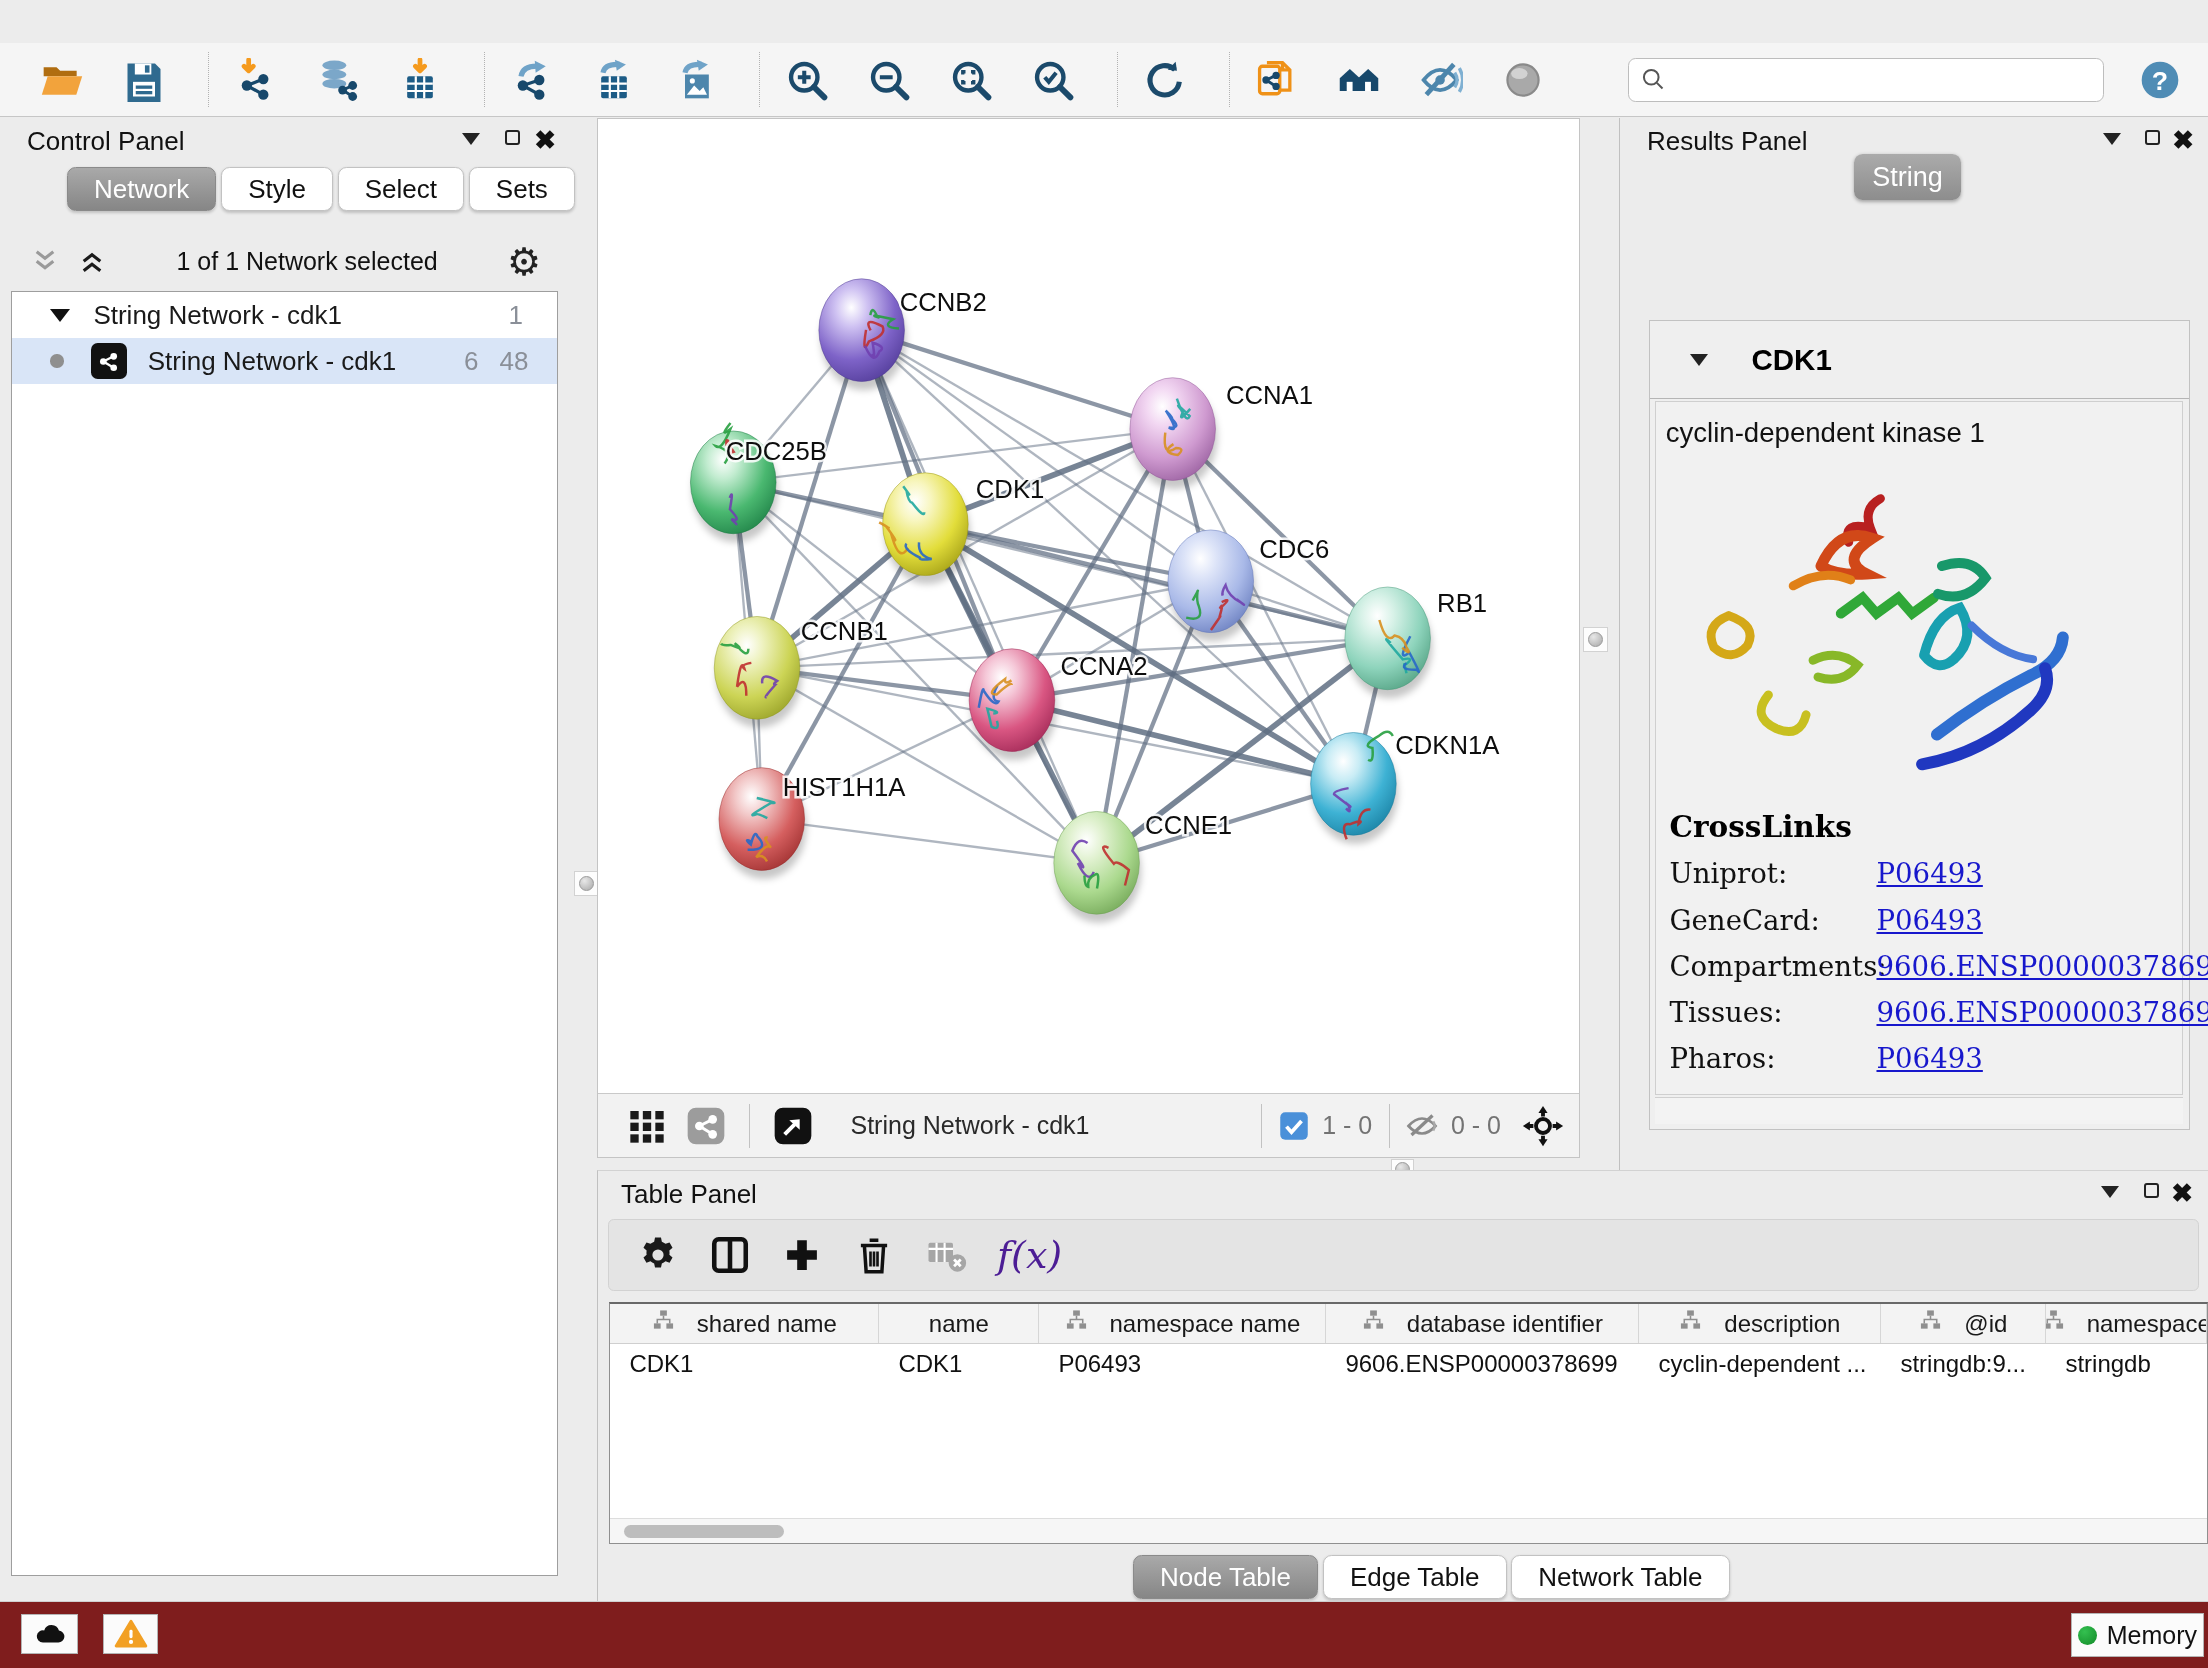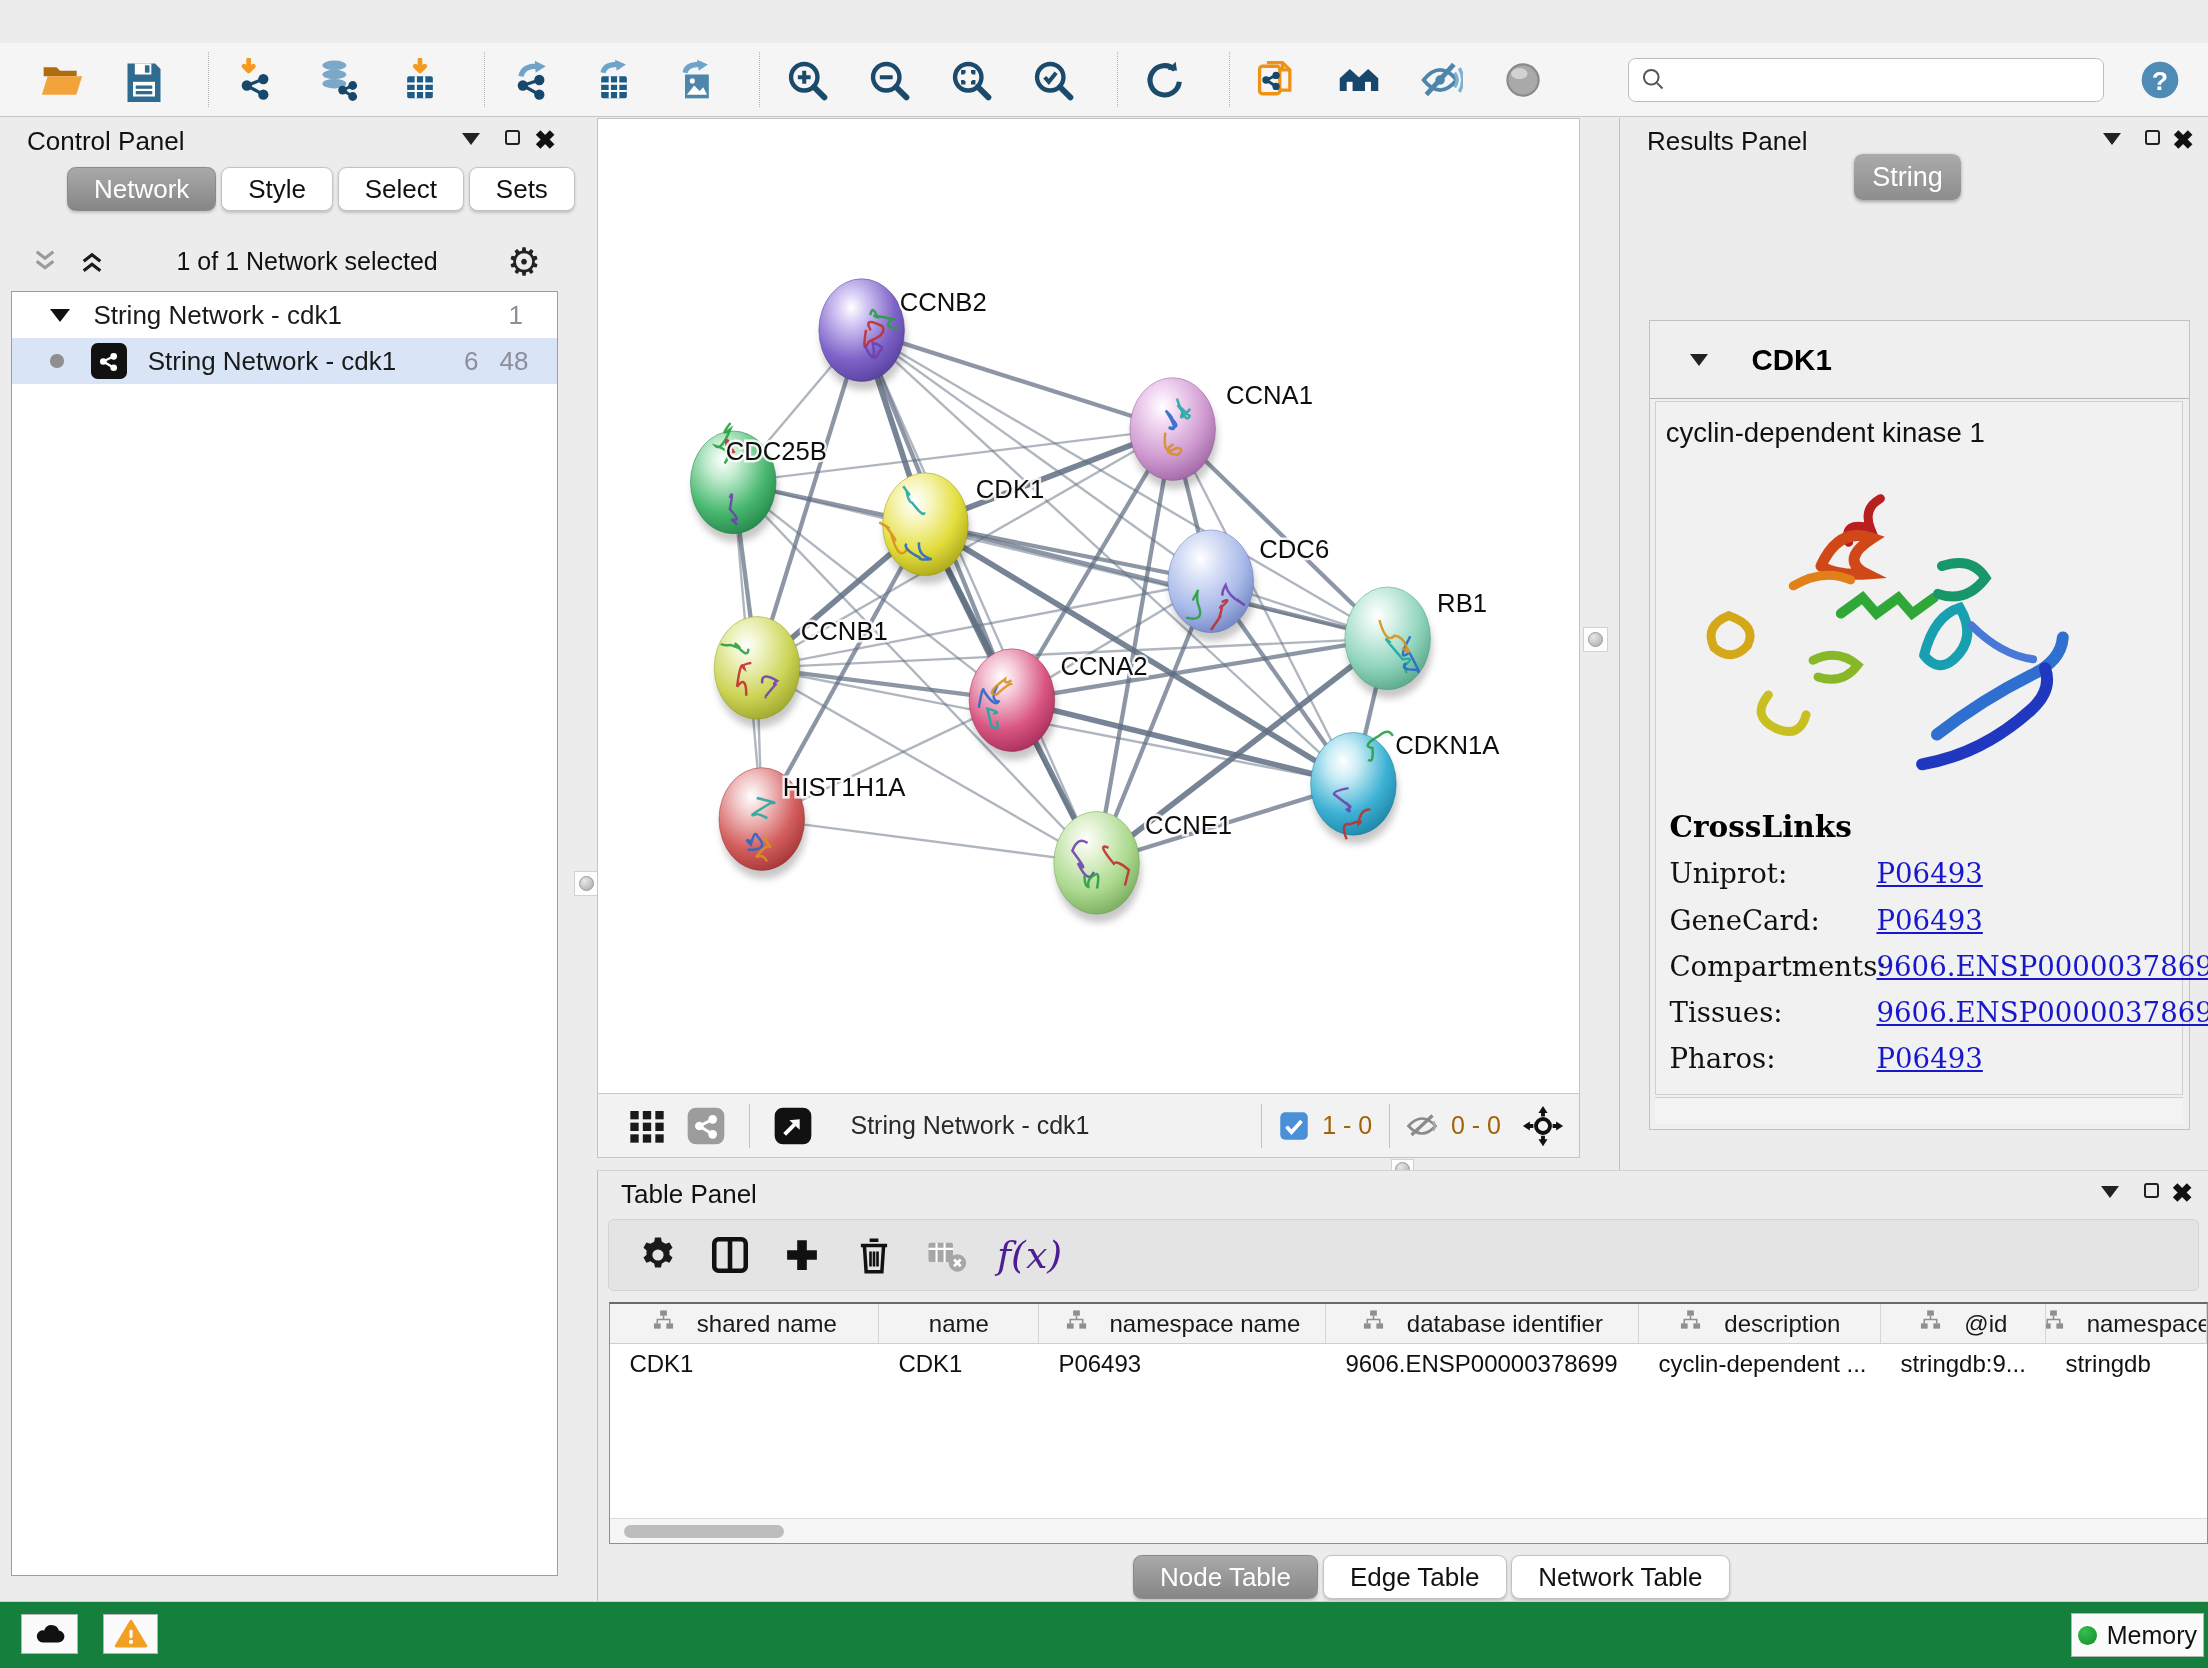--- a/index.html
+++ b/index.html
@@ -73,21 +73,21 @@
 
   
   .network-view{position:absolute;left:597px;top:0;width:983px;height:1040px;background:#fff;
     border:1px solid #c4c4c4;}
   #net-svg{position:absolute;left:0;top:0;}
   .nv-toolbar{position:absolute;left:0;right:0;bottom:0;height:64px;background:#f2f2f2;
     border-top:1px solid #c9c9c9;display:flex;align-items:center;font-size:25px;color:#2a2a2a;}
   .nv-vdiv{width:0;border-left:1px solid #c2c2c2;height:44px;}
   .nv-icon{width:40px;height:40px;flex:none;}
   .nv-icon svg{width:100%;height:100%;}
-  .nv-counts{color:#a16207;text-align:right;}
+  .nv-counts{color:#737373;text-align:right;}
 
   
   .results-panel{position:absolute;left:1619px;top:0;width:590px;height:1052px;
     border-left:1px solid #c0c0c0;background:#ececec;}
   .rp-title{position:absolute;left:27px;top:7.6px;}
   .rp-caret{position:absolute;right:88px;top:15px;}
   .rp-float{position:absolute;right:49px;top:12.4px;}
   .rp-close{position:absolute;right:15px;top:8.6px;}
   .rp-tab{position:absolute;left:234px;top:36px;width:107px;height:46px;border-radius:8.6px;
     background:linear-gradient(#ababab,#8d8d8d);color:#fff;font-size:27px;text-align:center;
@@ -134,21 +134,21 @@
     border-right:1px solid #d6d6d6;flex:none;overflow:hidden;}
   .th svg{width:23px;height:23px;flex:none;}
   .tbl-row{display:flex;height:40px;background:#fff;}
   .td{display:flex;align-items:center;padding-left:19px;font-size:24px;color:#111;flex:none;overflow:hidden;}
   .tbl-hscroll{position:absolute;left:0;right:0;bottom:0;height:25px;background:#f6f6f6;
     border-top:1px solid #ddd;}
   .tbl-thumb{position:absolute;left:13.3px;top:5.7px;width:160px;height:13.3px;border-radius:6.7px;background:#bdbdbd;}
   .tp-tabs{position:absolute;left:535px;top:384px;}
 
   
-  .statusbar{position:absolute;left:0;right:0;bottom:0;height:67px;background:#15803d;
+  .statusbar{position:absolute;left:0;right:0;bottom:0;height:67px;background:#7f1d1d;
     border-top:1.9px solid #cfcfcf;}
   .sbtn{position:absolute;top:12.4px;height:40px;background:#fbfbfb;border:1.9px solid #b4b4b4;
     display:flex;align-items:center;justify-content:center;}
   .cloud-btn{left:21px;width:57px;}
   .warn-btn{left:103px;width:55px;}
   .memory-btn{right:3.8px;top:11.4px;width:133px;height:44px;gap:9.5px;font-size:25px;color:#111;}
   .memdot{width:19px;height:19px;border-radius:50%;background:radial-gradient(circle at 35% 30%,#34c050,#128a28);}
 </style>
 </head>
 <body>

